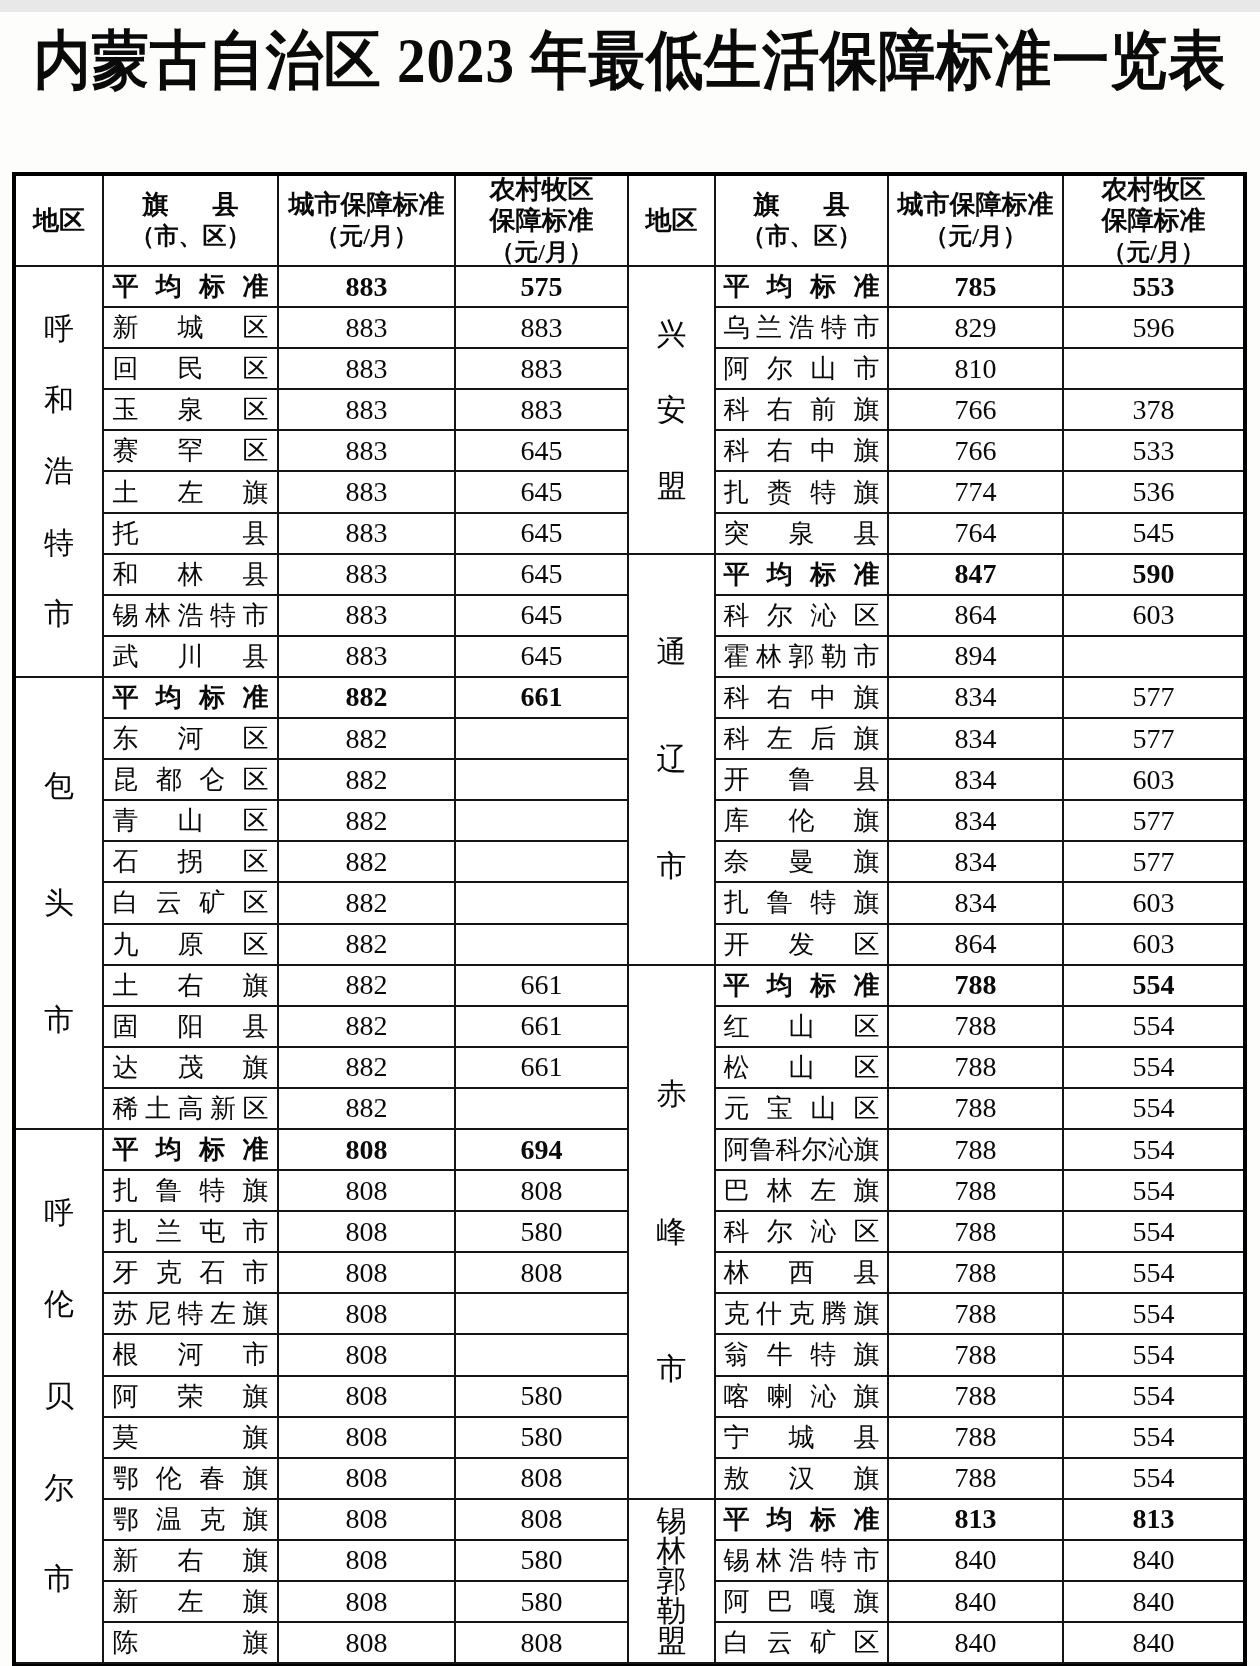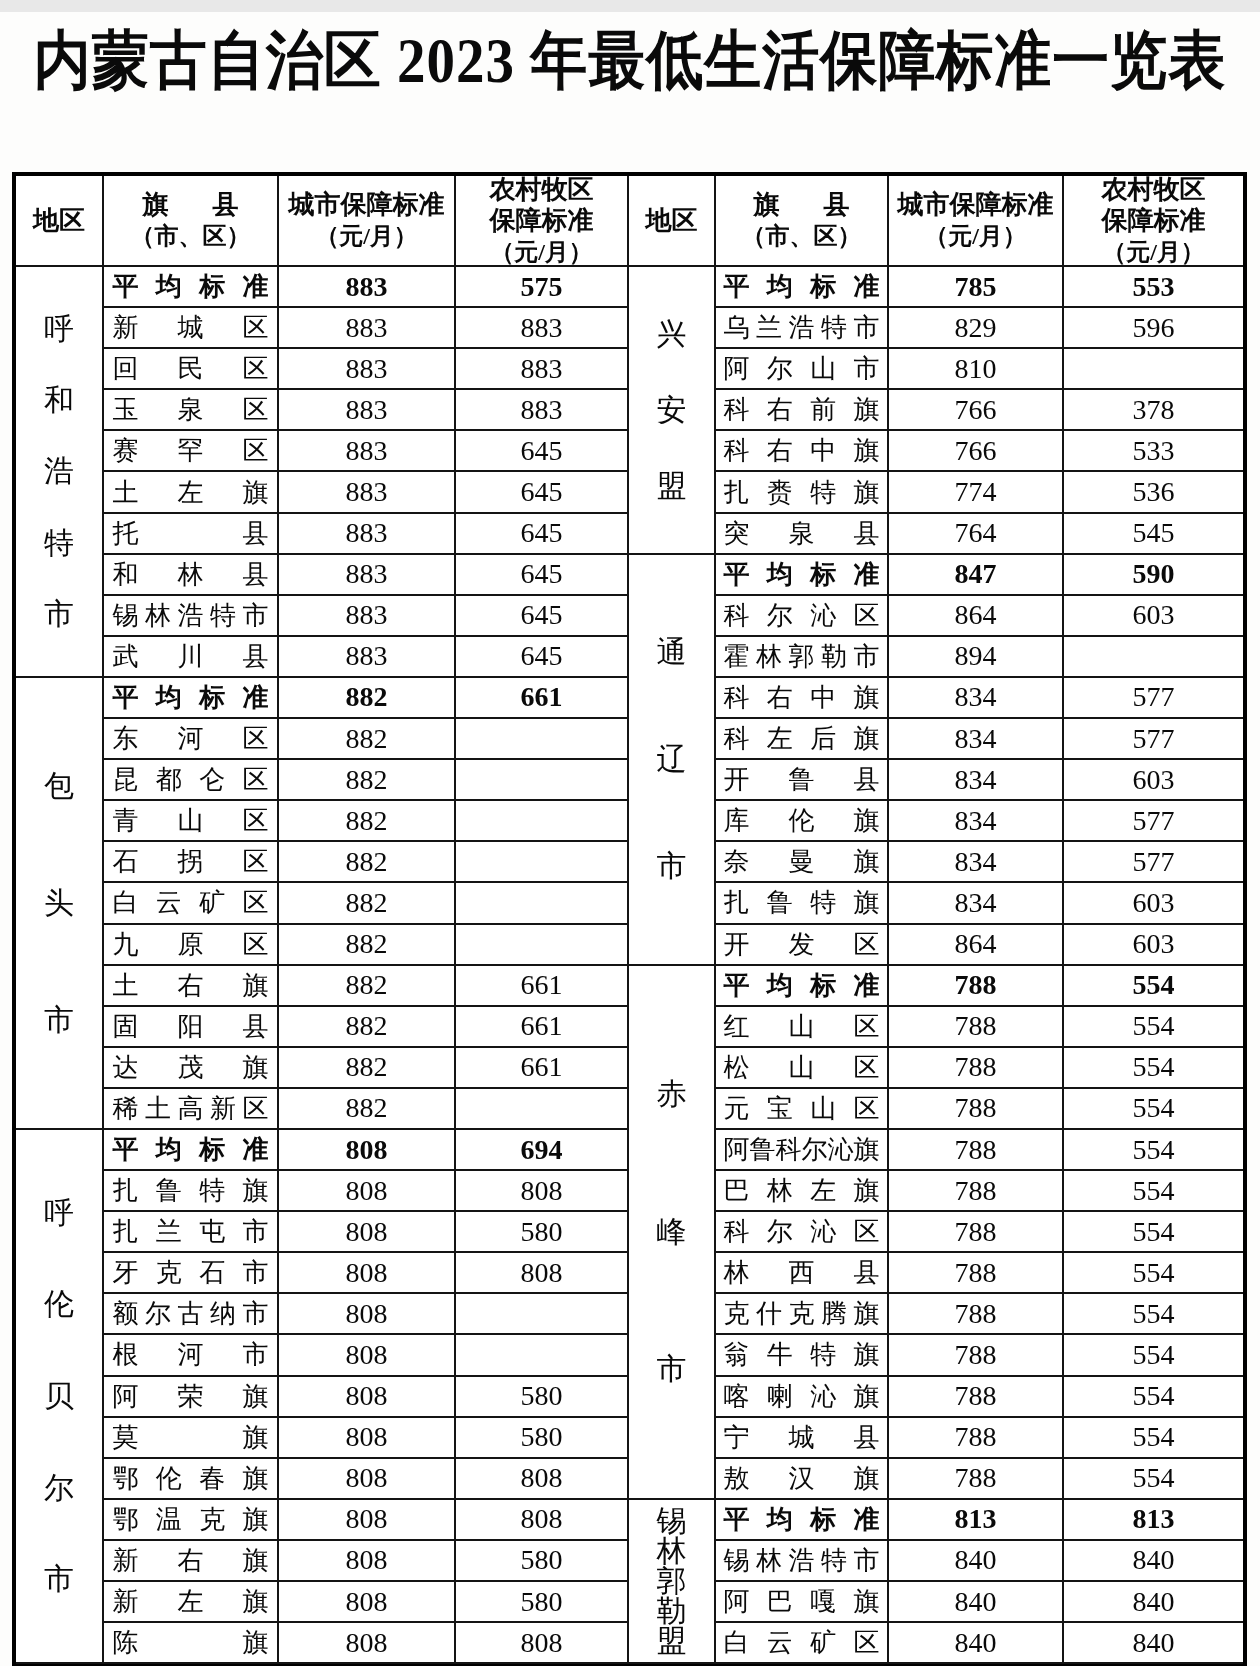--- a/index.html
+++ b/index.html
@@ -195,21 +195,21 @@
           <span class="jn">扎兰屯市</span>
         </div>
         <div class="cell val c3">808</div>
         <div class="cell val c4">580</div>
         <div class="cell county c2">
           <span class="jn">牙克石市</span>
         </div>
         <div class="cell val c3">808</div>
         <div class="cell val c4">808</div>
         <div class="cell county c2">
-          <span class="jn">额尔古纳市</span>
+          <span class="jn">苏尼特左旗</span>
         </div>
         <div class="cell val c3">808</div>
         <div class="cell val c4"></div>
         <div class="cell county c2">
           <span class="jn">根河市</span>
         </div>
         <div class="cell val c3">808</div>
         <div class="cell val c4"></div>
         <div class="cell county c2">
           <span class="jn">阿荣旗</span>

